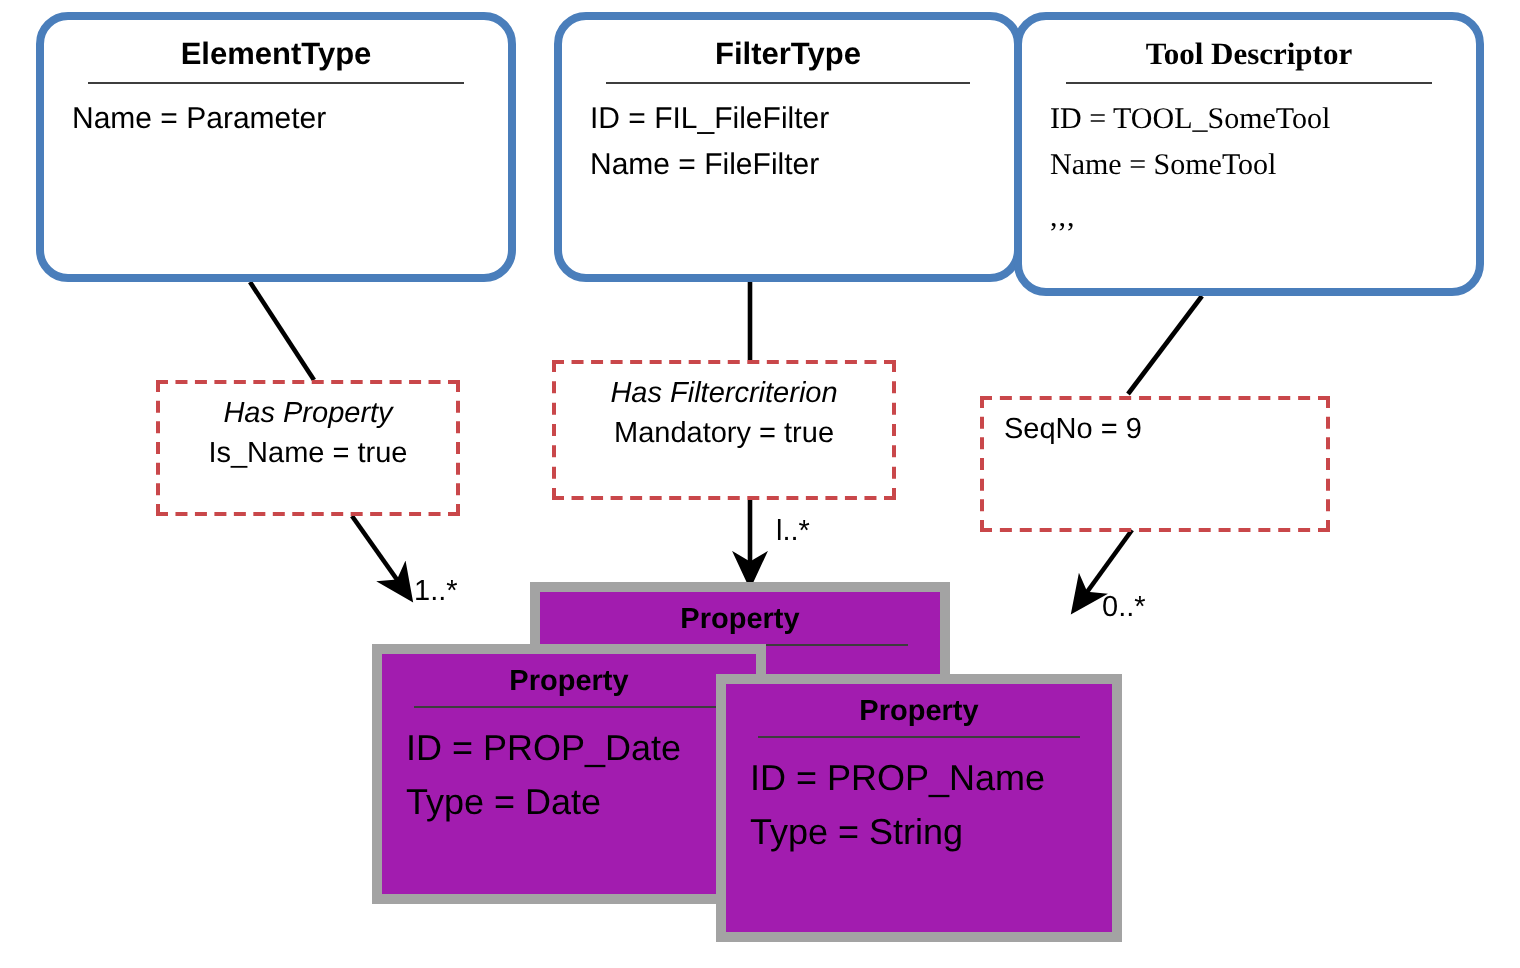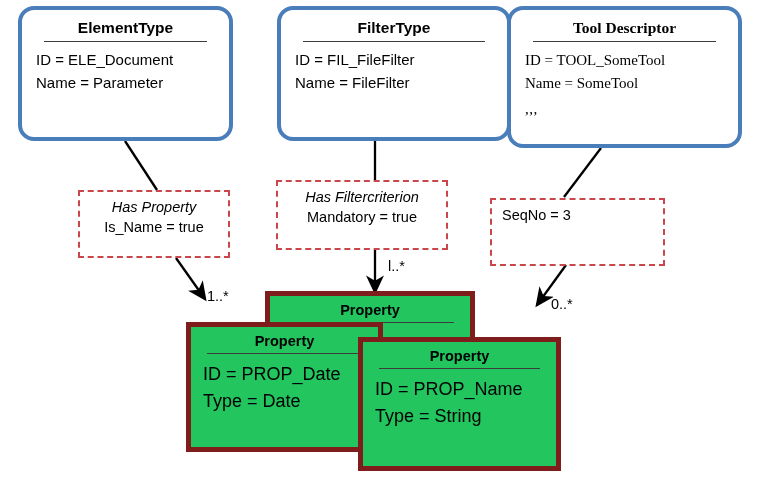--- a/index.html
+++ b/index.html
@@ -86,22 +86,22 @@
     white-space: pre;
   }
   .assoc-attr.left {
     text-align: left;
   }
 
   
   .prop-box {
     position: absolute;
     box-sizing: border-box;
-    background: #22c55e;
-    border: 5px solid #7f1d1d;
+    background: #a21caf;
+    border: 5px solid #a3a3a3;
     padding: 5px 12px 6px 12px;
   }
   .prop-title {
     text-align: center;
     font-weight: bold;
     font-size: 14.5px;
     color: #000000;
     line-height: 1.25;
     padding-bottom: 3px;
   }
@@ -140,24 +140,23 @@
     <line x1="125" y1="141" x2="157" y2="190" stroke="#000000" stroke-width="2.3"></line>
     <line x1="176" y1="258" x2="205" y2="299" stroke="#000000" stroke-width="2.3" marker-end="url(#arrow)"></line>
 
     <line x1="375" y1="141" x2="375" y2="180" stroke="#000000" stroke-width="2.3"></line>
     <line x1="375" y1="250" x2="375" y2="292" stroke="#000000" stroke-width="2.3" marker-end="url(#arrow)"></line>
 
     <line x1="601" y1="148" x2="564" y2="197" stroke="#000000" stroke-width="2.3"></line>
     <line x1="566" y1="265" x2="537" y2="305" stroke="#000000" stroke-width="2.3" marker-end="url(#arrow)"></line>
   </svg>
 
-  <div class="class-box" style="left:18px; top:6px; width:215px; height:135px;">
+  <div class="class-box" style="left:18px; top:6px; width:240px; height:135px;">
     <div class="class-title">ElementType</div>
     <div class="title-rule"></div>
-    <div class="attr-line">ID = ELE_Document</div>
     <div class="attr-line">Name = Parameter</div>
   </div>
 
   <div class="class-box" style="left:277px; top:6px; width:234px; height:135px;">
     <div class="class-title">FilterType</div>
     <div class="title-rule"></div>
     <div class="attr-line">ID = FIL_FileFilter</div>
     <div class="attr-line">Name = FileFilter</div>
   </div>
 
@@ -173,21 +172,21 @@
     <div class="assoc-title">Has Property</div>
     <div class="assoc-attr">Is_Name = true</div>
   </div>
 
   <div class="assoc-box" style="left:276px; top:180px; width:172px; height:70px;">
     <div class="assoc-title">Has Filtercriterion</div>
     <div class="assoc-attr">Mandatory = true</div>
   </div>
 
   <div class="assoc-box" style="left:490px; top:198px; width:175px; height:68px;">
-    <div class="assoc-attr left">SeqNo = 3</div>
+    <div class="assoc-attr left">SeqNo = 9</div>
   </div>
 
   <div class="prop-box" style="left:265px; top:291px; width:210px; height:55px; z-index:1;">
     <div class="prop-title">Property</div>
     <div class="prop-rule"></div>
   </div>
 
   <div class="prop-box" style="left:186px; top:322px; width:197px; height:130px; z-index:2;">
     <div class="prop-title">Property</div>
     <div class="prop-rule"></div>

